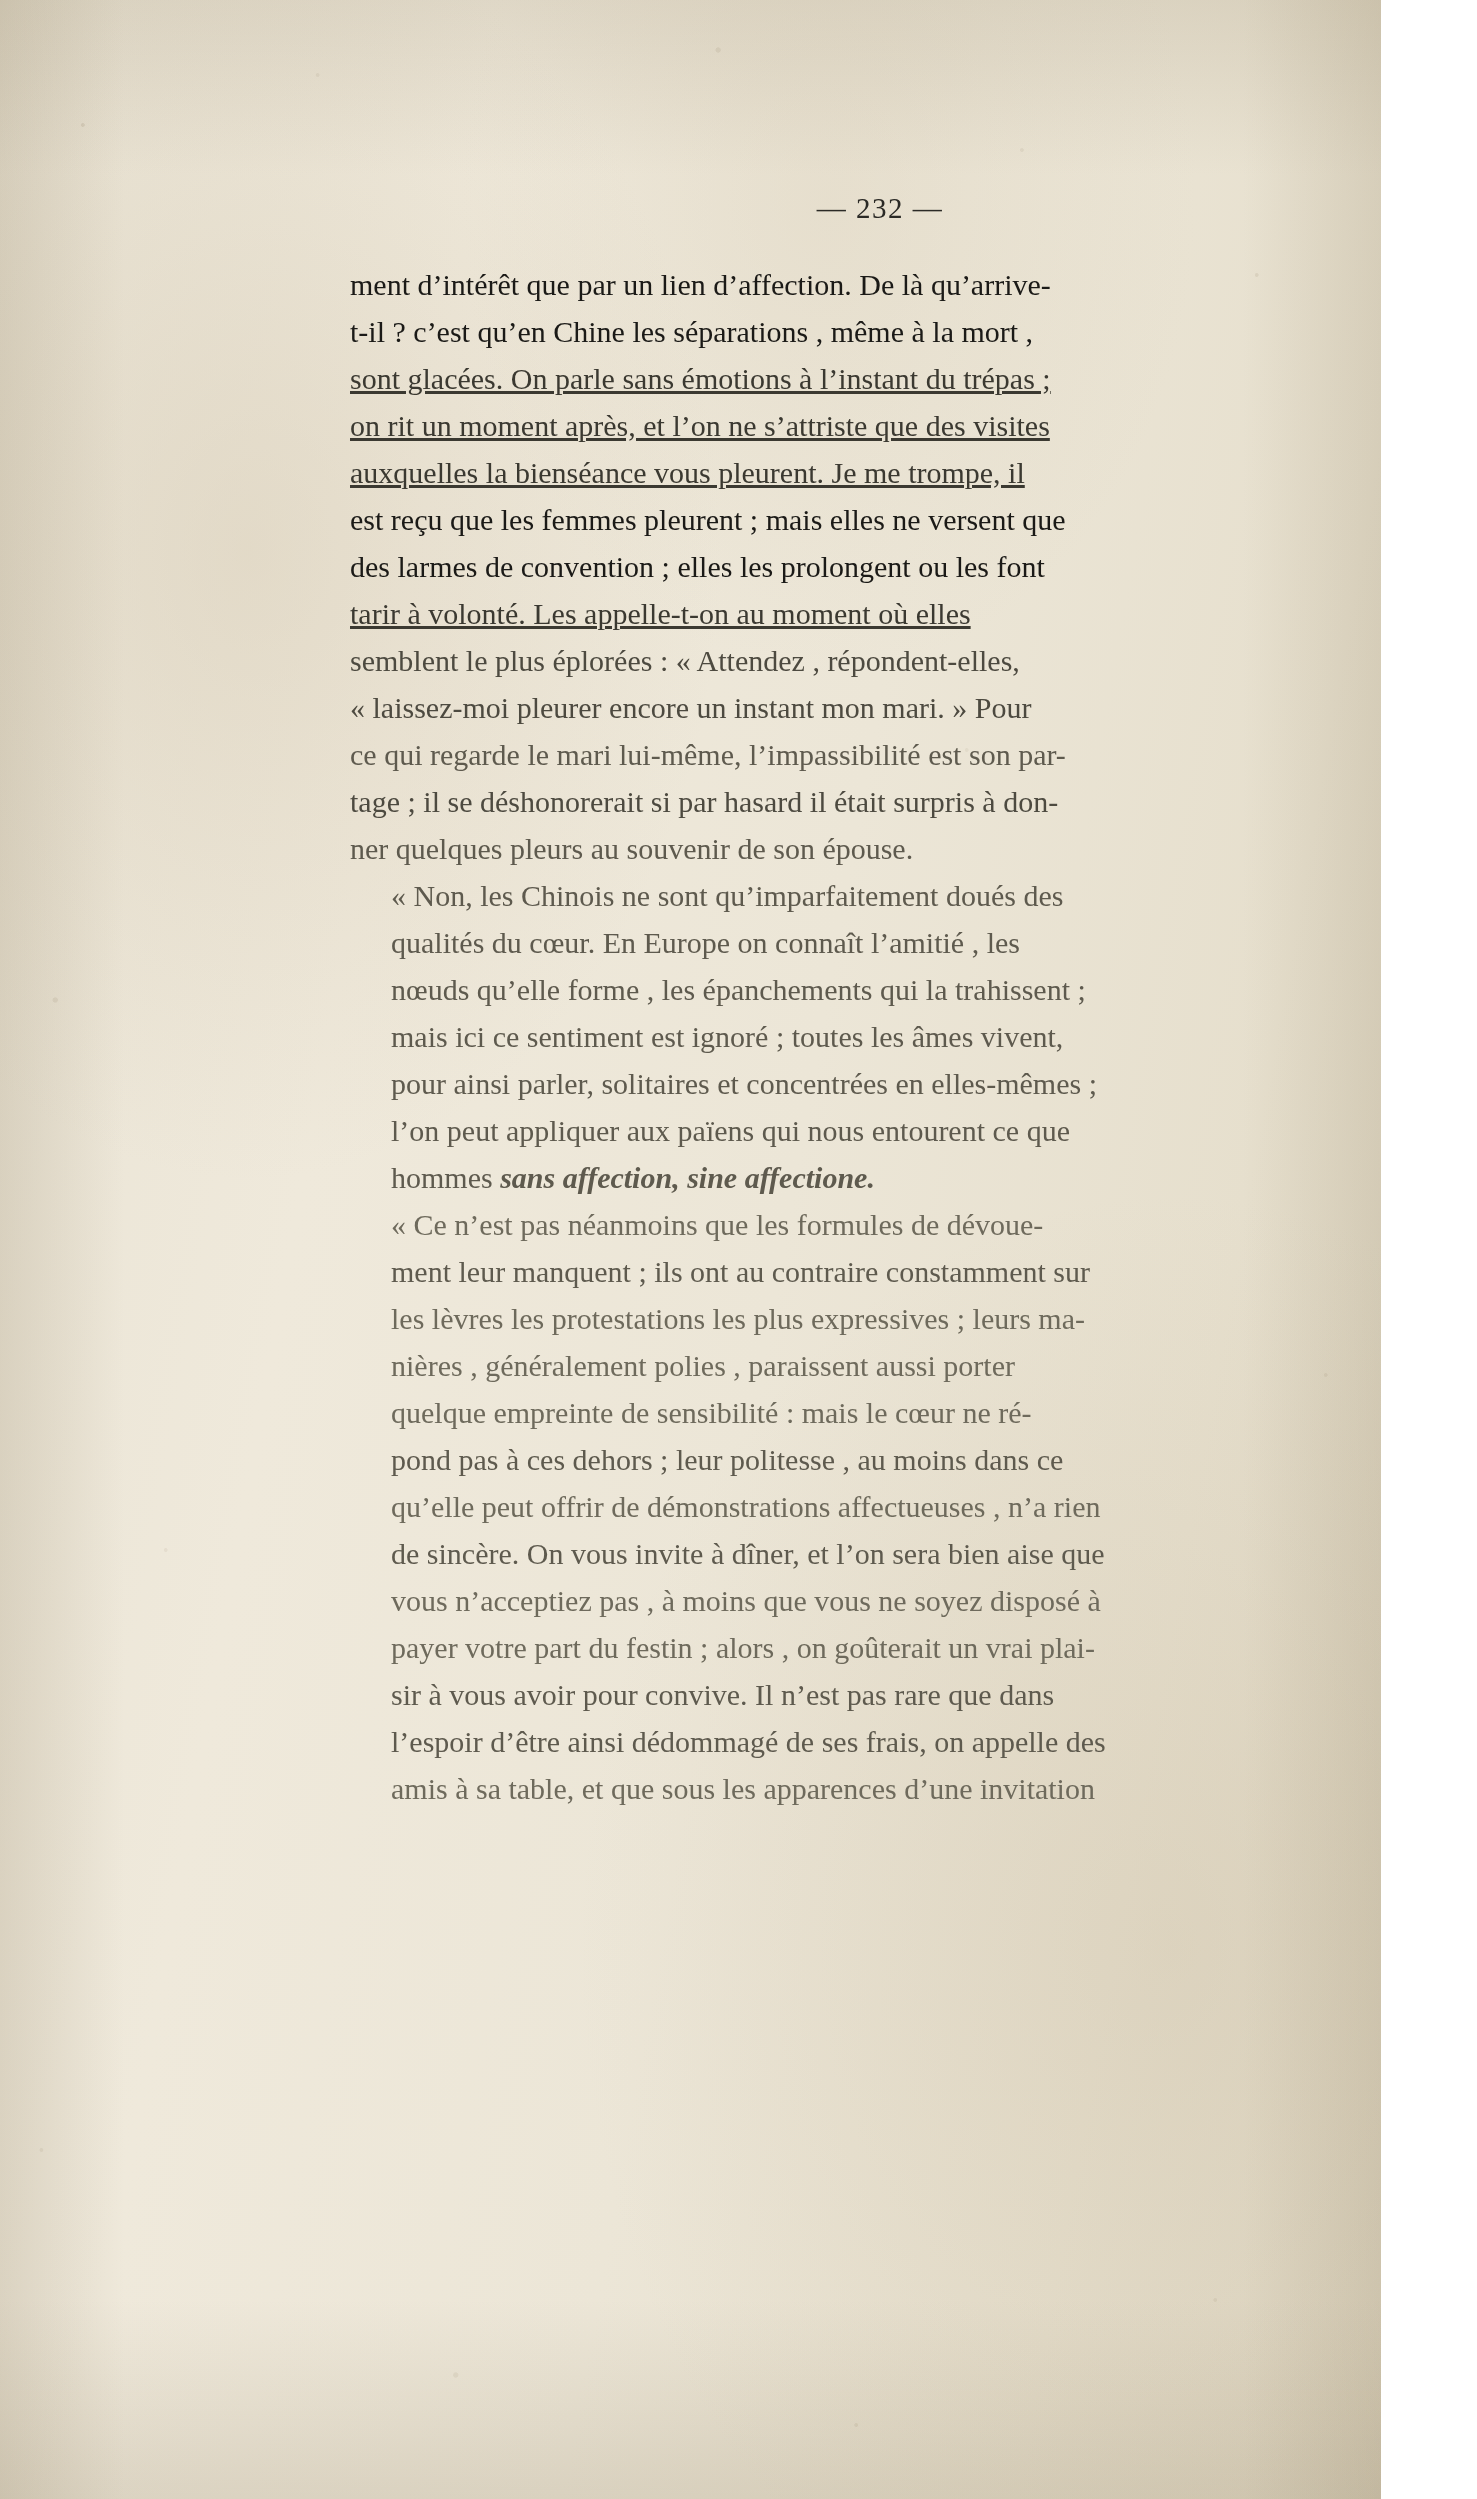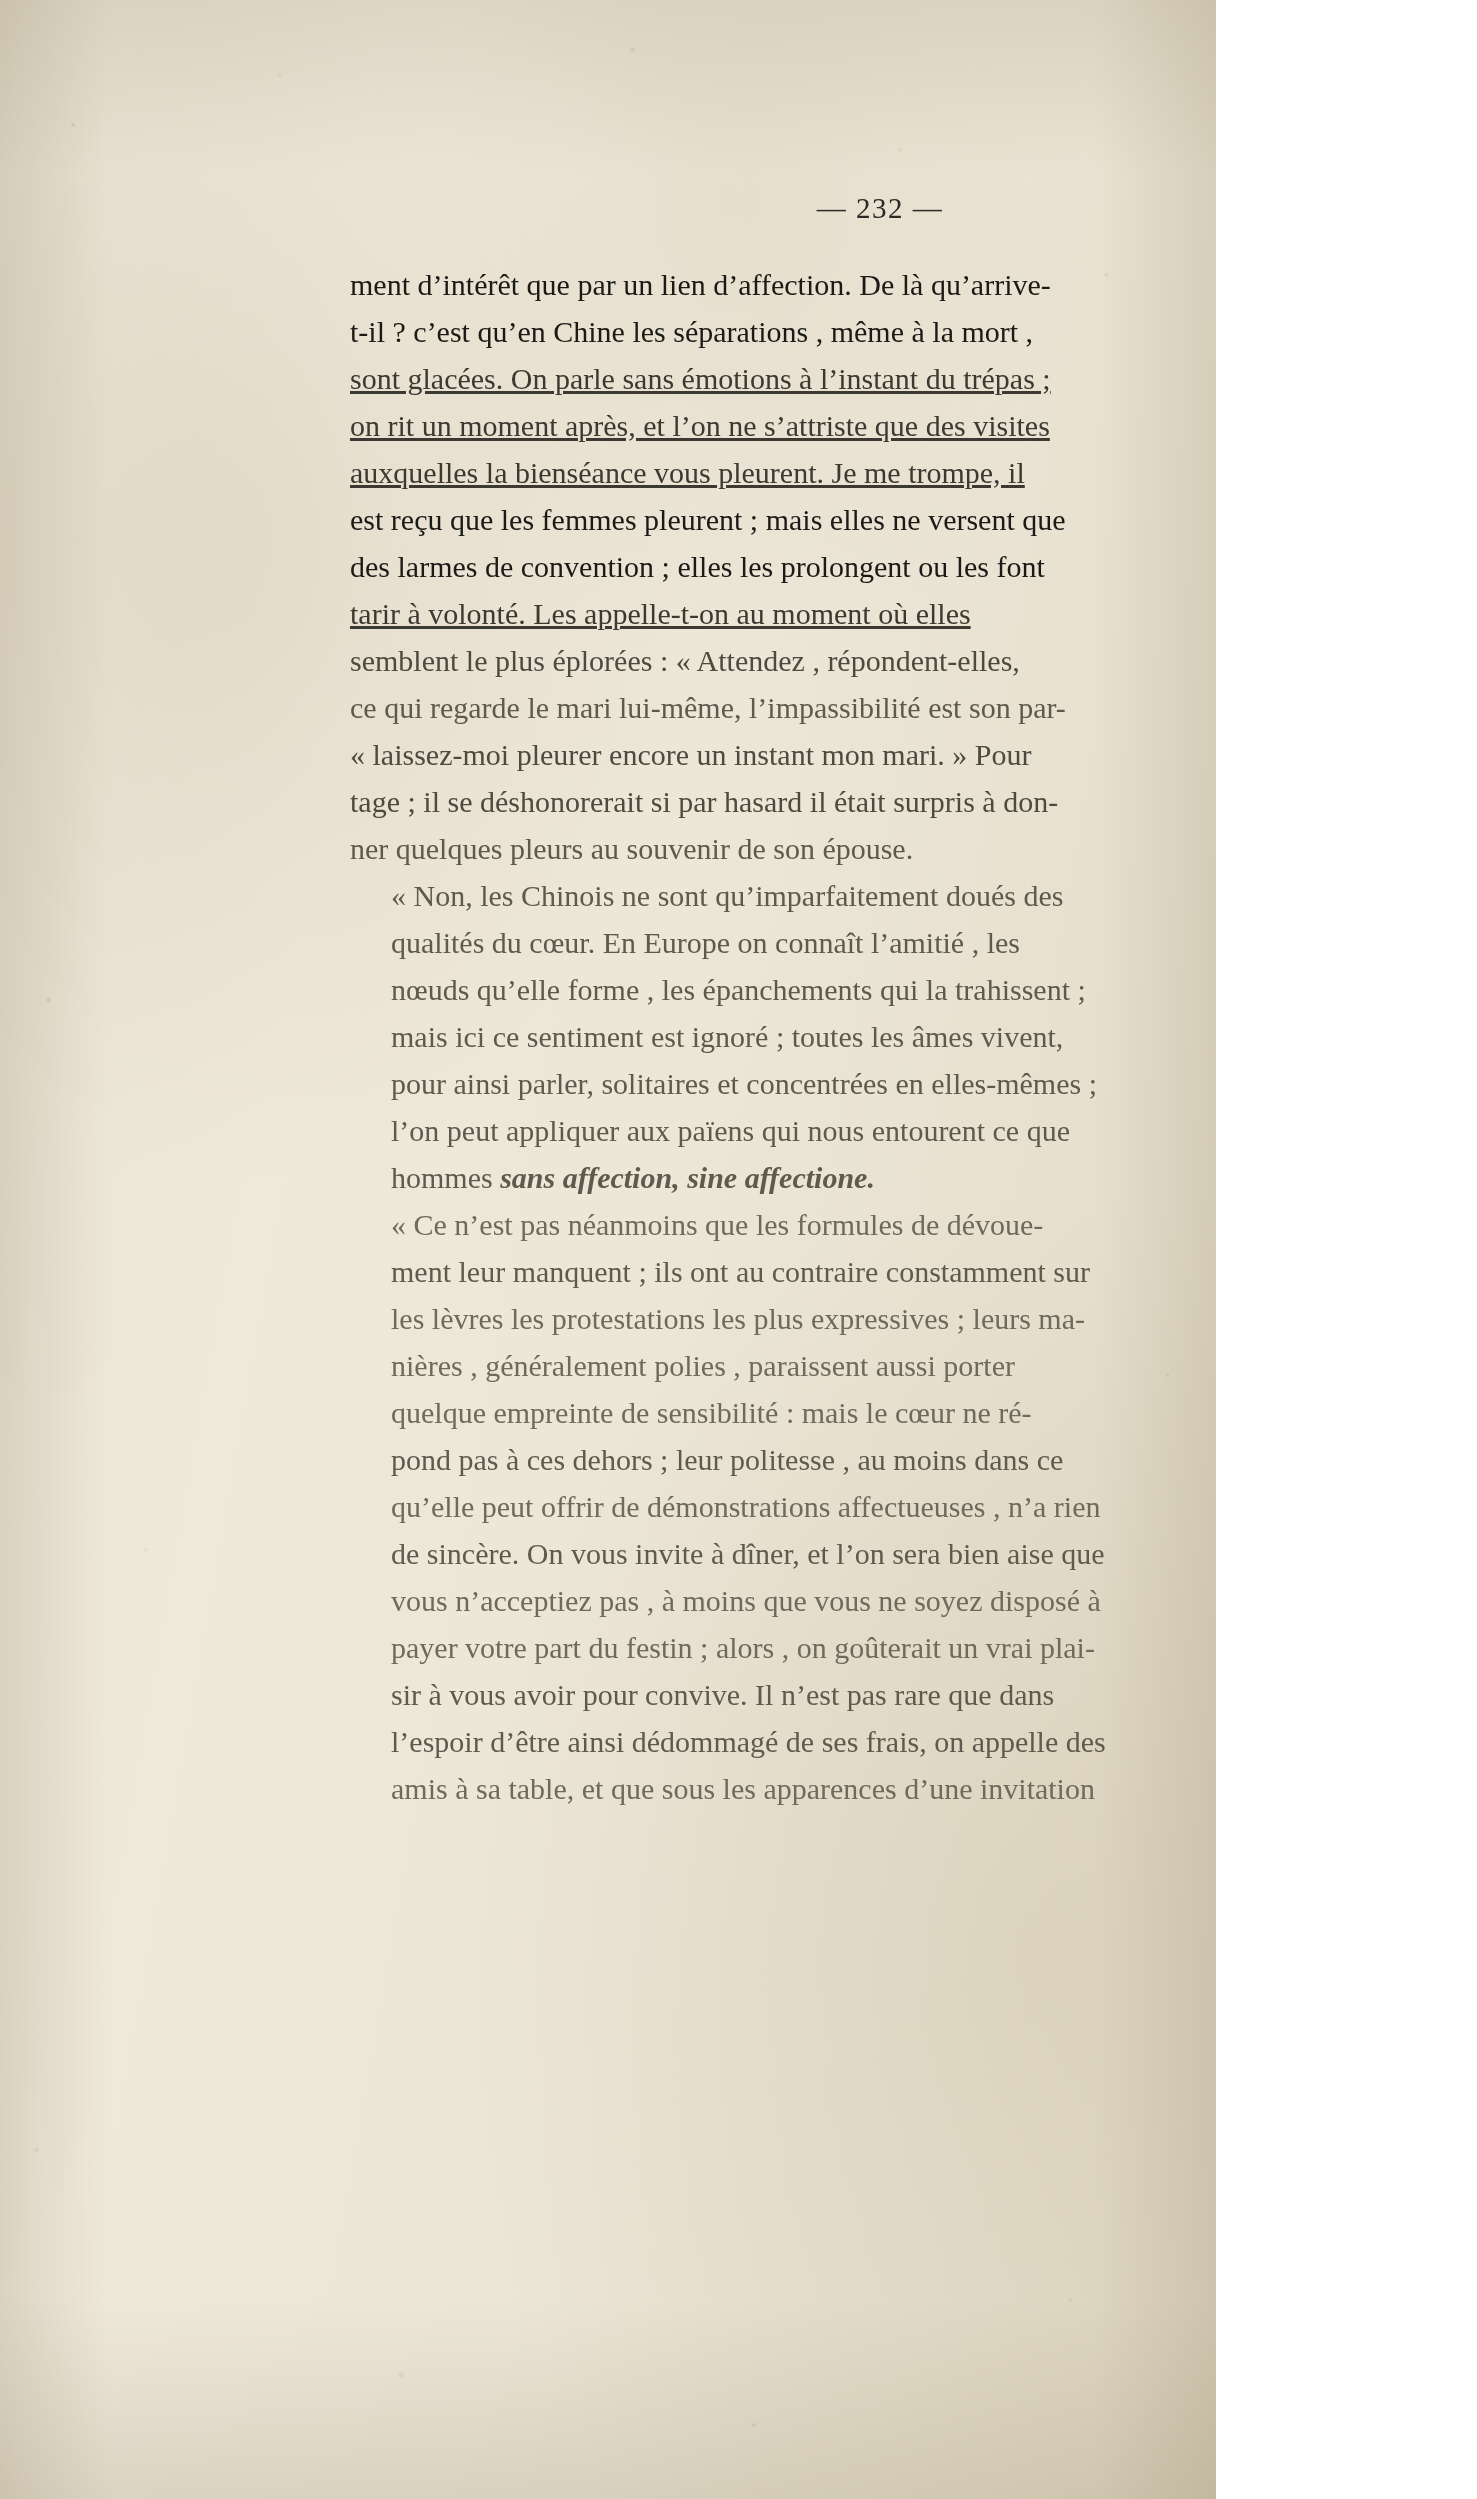--- a/index.html
+++ b/index.html
@@ -10,21 +10,21 @@
   body {
     width: 1477px;
     height: 2500px;
     font-family: "Liberation Serif", serif;
     overflow: hidden;
   }
 
   
   .page {
     position: relative;
-    width: 1216px;
+    width: 1381px;
     height: 2500px;
     background:
       radial-gradient(ellipse 677px 902px at 18% 22%, rgba(206,193,168,0.35), rgba(206,193,168,0) 70%),
       radial-gradient(ellipse 827px 1052px at 85% 78%, rgba(200,186,160,0.30), rgba(200,186,160,0) 72%),
       radial-gradient(ellipse 526px 677px at 60% 8%, rgba(214,203,180,0.30), rgba(214,203,180,0) 70%),
       linear-gradient(100deg, #e9e3d4 0%, #efe9db 28%, #ece6d7 55%, #e6dfcd 80%, #ded6c2 100%);
     overflow: hidden;
   }
   
   .page::before {
@@ -112,22 +112,22 @@
     <p class="body">
       <span class="line dark">ment d’intérêt que par un lien d’affection. De là qu’arrive-</span>
       <span class="line dark">t-il ? c’est qu’en Chine les séparations , même à la mort ,</span>
       <span class="line fade-1">sont glacées. On parle sans émotions à l’instant du trépas ;</span>
       <span class="line fade-1">on rit un moment après, et l’on ne s’attriste que des visites</span>
       <span class="line fade-1">auxquelles la bienséance vous pleurent. Je me trompe, il</span>
       <span class="line dark">est reçu que les femmes pleurent ; mais elles ne versent que</span>
       <span class="line dark">des larmes de convention ; elles les prolongent ou les font</span>
       <span class="line fade-1">tarir à volonté. Les appelle-t-on au moment où elles</span>
       <span class="line fade-2">semblent le plus éplorées : « Attendez , répondent-elles,</span>
+      <span class="line fade-2">« laissez-moi pleurer encore un instant mon mari. » Pour</span>
       <span class="line fade-3">ce qui regarde le mari lui-même, l’impassibilité est son par-</span>
-      <span class="line fade-2">« laissez-moi pleurer encore un instant mon mari. » Pour</span>
       <span class="line fade-2">tage ; il se déshonorerait si par hasard il était surpris à don-</span>
       <span class="line fade-3">ner quelques pleurs au souvenir de son épouse.</span>
     </p>
 
     <p class="body indent">
       <span class="line fade-3">« Non, les Chinois ne sont qu’imparfaitement doués des</span>
       <span class="line fade-3">qualités du cœur. En Europe on connaît l’amitié , les</span>
       <span class="line fade-3">nœuds qu’elle forme , les épanchements qui la trahissent ;</span>
       <span class="line fade-3">mais ici ce sentiment est ignoré ; toutes les âmes vivent,</span>
       <span class="line fade-3">pour ainsi parler, solitaires et concentrées en elles-mêmes ;</span>

